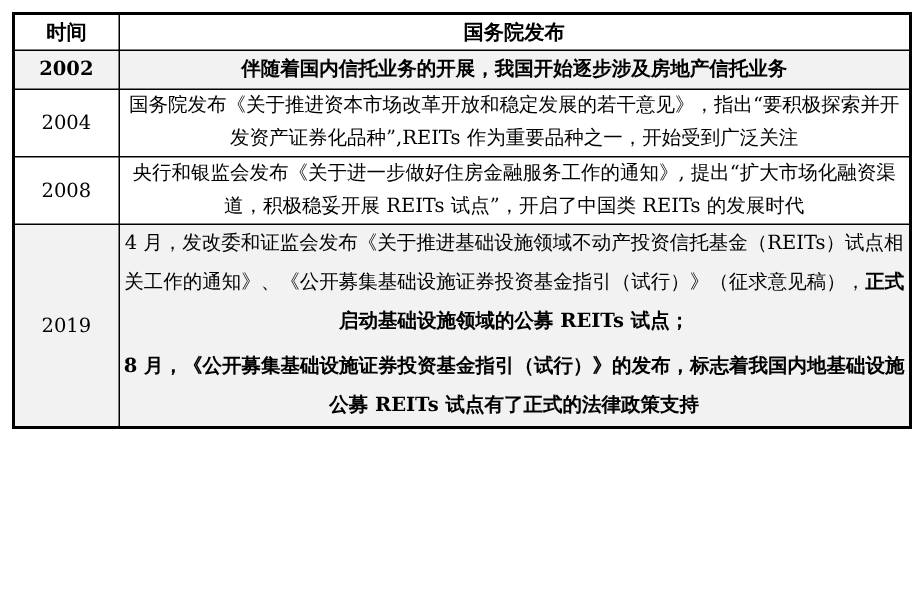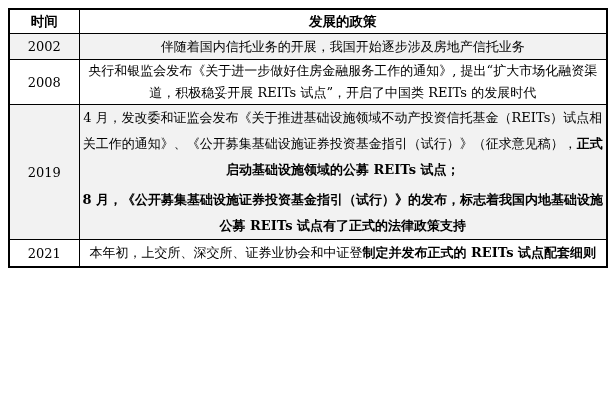--- a/index.html
+++ b/index.html
@@ -41,21 +41,21 @@
     text-align: center;
     font-size: 13px;
     white-space: nowrap;
   }
   td.policy-cell {
     font-size: 13px;
     line-height: 22px;
     padding: 1px 4px 1px 4px;
     text-align: center;
   }
-  tr.h27 td { height: 25px; }
+  tr.h27 td { height: 25px; font-weight: bold; }
   tr.h28 td { height: 26px; }
   tr.h30 td { height: 28px; }
   tr.h45 td { height: 43px; }
   tr.h136 td { height: 134px; }
   tr.r2020 td.policy-cell { line-height: 26px; }
   tr.r2020 p { margin: 0; padding: 0; }
   tr.r2020 p + p { margin-top: 4px; }
   .b { font-weight: bold; }
 </style>
 </head>
@@ -63,36 +63,36 @@
 
 <div class="table-wrap">
   <table class="policy-table">
     <colgroup>
       <col class="c-period">
       <col class="c-policy">
     </colgroup>
     <tbody>
         <tr>
       <th class="h-cell">时间</th>
-      <th class="h-cell">发展的政策</th>
+      <th class="h-cell">国务院发布</th>
     </tr>
     <tr class="alt h27">
       <td class="period-cell">2002</td>
       <td class="policy-cell">伴随着国内信托业务的开展，我国开始逐步涉及房地产信托业务</td>
+    </tr>
+    <tr class="h45">
+      <td class="period-cell">2004</td>
+      <td class="policy-cell">国务院发布《关于推进资本市场改革开放和稳定发展的若干意见》，指出“要积极探索并开发资产证券化品种”,REITs 作为重要品种之一，开始受到广泛关注</td>
     </tr>
     <tr class="h45">
       <td class="period-cell">2008</td>
       <td class="policy-cell">央行和银监会发布《关于进一步做好住房金融服务工作的通知》, 提出“扩大市场化融资渠道，积极稳妥开展 REITs 试点”，开启了中国类 REITs 的发展时代</td>
     </tr>
     <tr class="alt h136 r2020">
       <td class="period-cell">2019</td>
       <td class="policy-cell">
         <p><span>4 月，发改委和证监会发布《关于推进基础设施领域不动产投资信托基金（REITs）试点相关工作的通知》、《公开募集基础设施证券投资基金指引（试行）》（征求意见稿），</span><span class="b">正式启动基础设施领域的公募 REITs 试点；</span></p>
         <p class="b">8 月，《公开募集基础设施证券投资基金指引（试行）》的发布，标志着我国内地基础设施公募 REITs 试点有了正式的法律政策支持</p>
       </td>
     </tr>
-    <tr class="h28">
-      <td class="period-cell">2021</td>
-      <td class="policy-cell"><span>本年初，上交所、深交所、证券业协会和中证登</span><span class="b">制定并发布正式的 REITs 试点配套细则</span></td>
-    </tr>
   </tbody>
     </table>
 </div>
 
 </body></html>

